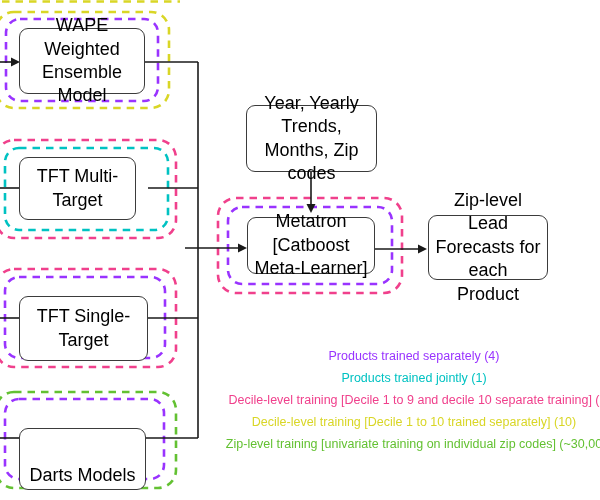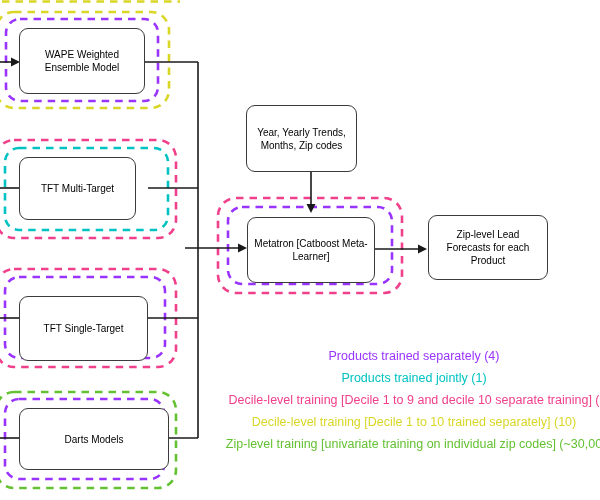--- a/index.html
+++ b/index.html
@@ -4,29 +4,29 @@
 <style>
   html,body{margin:0;padding:0;background:#fff;}
   #stage{
     position:relative;width:600px;height:500px;overflow:hidden;
     background:#ffffff;font-family:"Liberation Sans",sans-serif;
   }
   #wires{position:absolute;left:0;top:0;width:600px;height:500px;}
   .node{
     position:absolute;border:1.6px solid #3b3b3b;border-radius:9px;
     background:#fff;display:flex;align-items:center;justify-content:center;
-    text-align:center;font-size:10px;line-height:1.3;color:#000;
+    text-align:center;font-size:18px;line-height:1.3;color:#000;
     padding:2px 6px;box-sizing:border-box;
   }
   .box-wape{left:19px;top:28px;width:126px;height:66px;}
   .box-tft-multi{left:19px;top:157px;width:117px;height:63px;}
   .box-tft-single{left:19px;top:296px;width:129px;height:65px;}
-  .box-darts{left:19px;top:408px;width:150px;height:62px;}
-  .box-features{left:246px;top:105px;width:111px;height:67px;text-align:center;}
-  .box-metatron{left:247px;top:217px;width:128px;height:66px;}
+  .box-darts{left:19px;top:428px;width:127px;height:62px;align-items:flex-end;}
+  .box-features{left:246px;top:105px;width:131px;height:67px;text-align:center;}
+  .box-metatron{left:247px;top:217px;width:128px;height:57px;}
   .box-output{left:428px;top:215px;width:120px;height:65px;}
   #legend{
     position:absolute;left:14px;top:345px;width:800px;text-align:center;
     font-size:12.5px;line-height:22px;
   }
   .legend-line{white-space:nowrap;}
   .ring{fill:none;stroke-width:2.6;}
   .wire{stroke:#1a1a1a;stroke-width:1.6;fill:none;}
   .head{fill:#1a1a1a;stroke:none;}
 </style>

